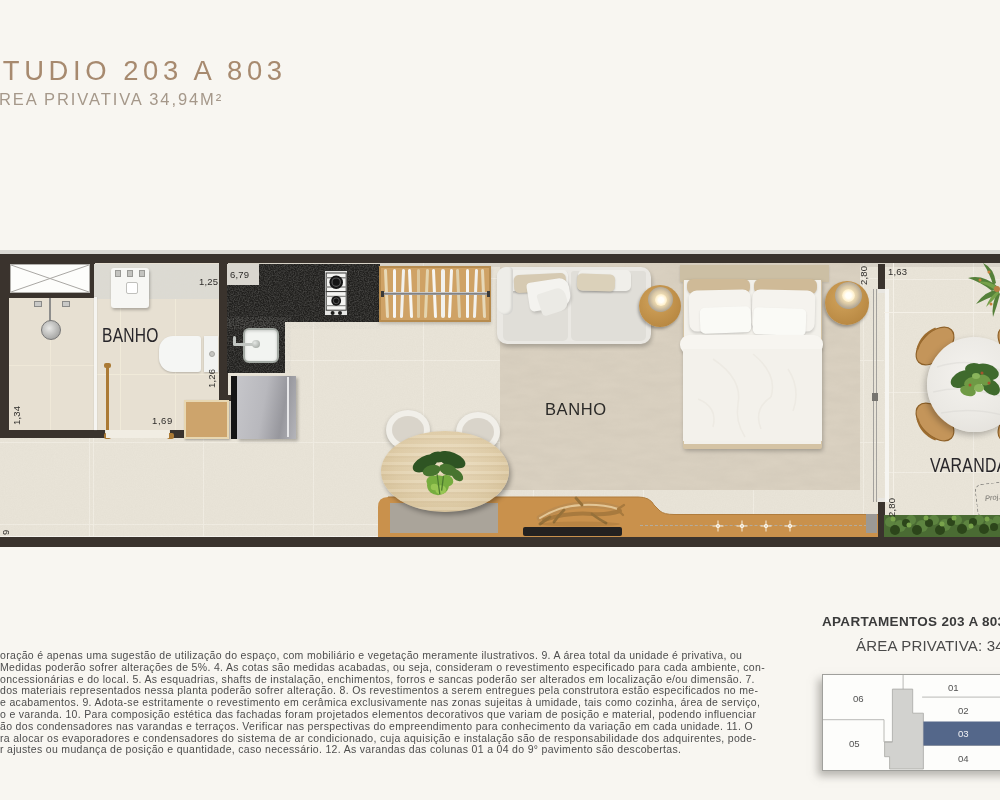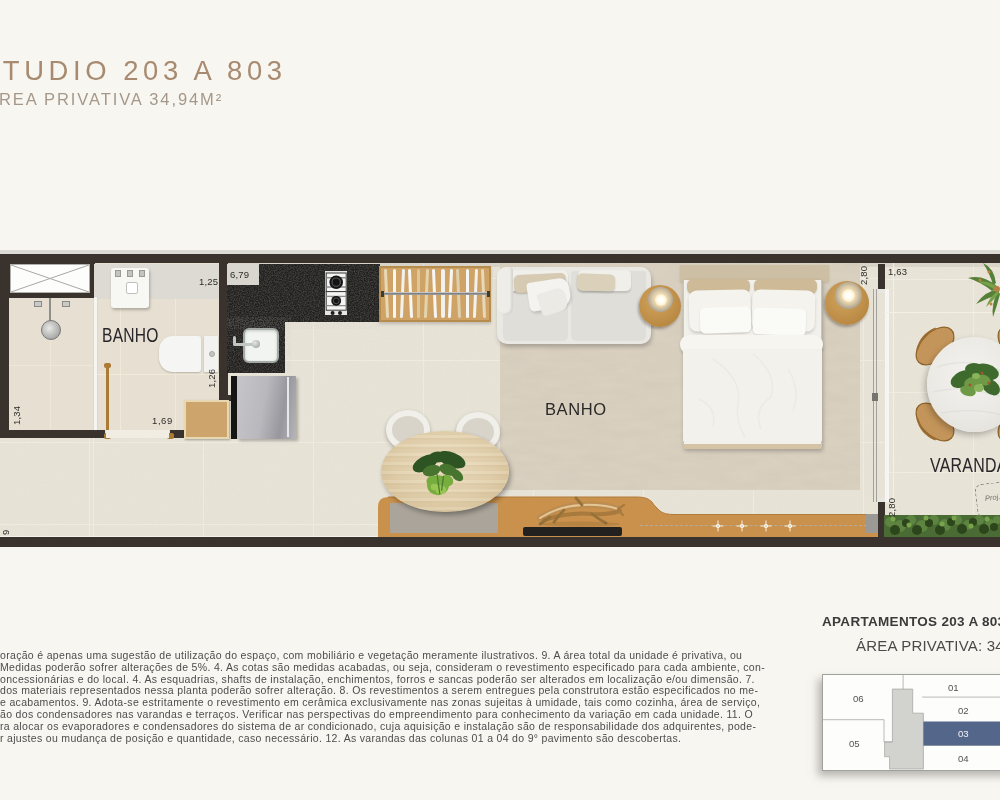--- a/index.html
+++ b/index.html
@@ -463,23 +463,24 @@
     <div class="dim vdim" style="left:11px;top:175px;">1,34</div>
     <div class="dim vdim" style="left:0px;top:284.5px;">9</div>
     <div class="dim vdim" style="left:858px;top:35px;">2,80</div>
     <div class="dim" style="left:888px;top:16px;">1,63</div>
     <div class="dim vdim" style="left:886px;top:267px;">2,80</div>
   </div>
 
   <div class="abs" id="disc" style="left:0;top:650px;width:795px;height:131px;overflow:hidden;font-size:10.5px;line-height:11.8px;color:#4d4d4d;letter-spacing:0.32px;white-space:nowrap;">
       <div>oração é apenas uma sugestão de utilização do espaço, com mobiliário e vegetação meramente ilustrativos. 9. A área total da unidade é privativa, ou</div>
       <div>Medidas poderão sofrer alterações de 5%. 4. As cotas são medidas acabadas, ou seja, consideram o revestimento especificado para cada ambiente, con-</div>
-      <div>oncessionárias e do local. 4. As esquadrias, shafts de instalação, enchimentos, forros e sancas poderão ser alterados em localização e/ou dimensão. 7.</div>
+      <div>oncessionárias e do local. 5. As esquadrias, shafts de instalação, enchimentos, forros e sancas poderão ser alterados em localização e/ou dimensão. 7.</div>
       <div>dos materiais representados nessa planta poderão sofrer alteração. 8. Os revestimentos a serem entregues pela construtora estão especificados no me-</div>
       <div>e acabamentos. 9. Adota-se estritamente o revestimento em cerâmica exclusivamente nas zonas sujeitas à umidade, tais como cozinha, área de serviço,</div>
+      <div>o e varanda. 10. Para composição estética das fachadas foram projetados elementos decorativos que variam de posição e material, podendo influenciar</div>
       <div>ão dos condensadores nas varandas e terraços. Verificar nas perspectivas do empreendimento para conhecimento da variação em cada unidade. 11. O</div>
       <div>ra alocar os evaporadores e condensadores do sistema de ar condicionado, cuja aquisição e instalação são de responsabilidade dos adquirentes, pode-</div>
       <div>r ajustes ou mudança de posição e quantidade, caso necessário. 12. As varandas das colunas 01 a 04 do 9° pavimento são descobertas.</div>
     </div>
 
   <div class="abs" style="left:822px;top:614px;width:300px;font-size:13.5px;font-weight:bold;color:#3b3b3b;letter-spacing:0.3px;white-space:nowrap;">APARTAMENTOS 203 A 803</div>
   <div class="abs" style="left:856px;top:636.5px;font-size:15px;color:#4a4a4a;letter-spacing:0.2px;white-space:nowrap;">ÁREA PRIVATIVA: 34,94m²</div>
 
   <div class="abs" id="keyplan" style="left:821.5px;top:674px;width:200px;height:94.5px;background:#fdfdfb;border:1px solid #a0a09c;box-shadow:-4px 5px 8px rgba(120,118,112,0.5);">
     <svg width="200" height="94.5" style="display:block">

